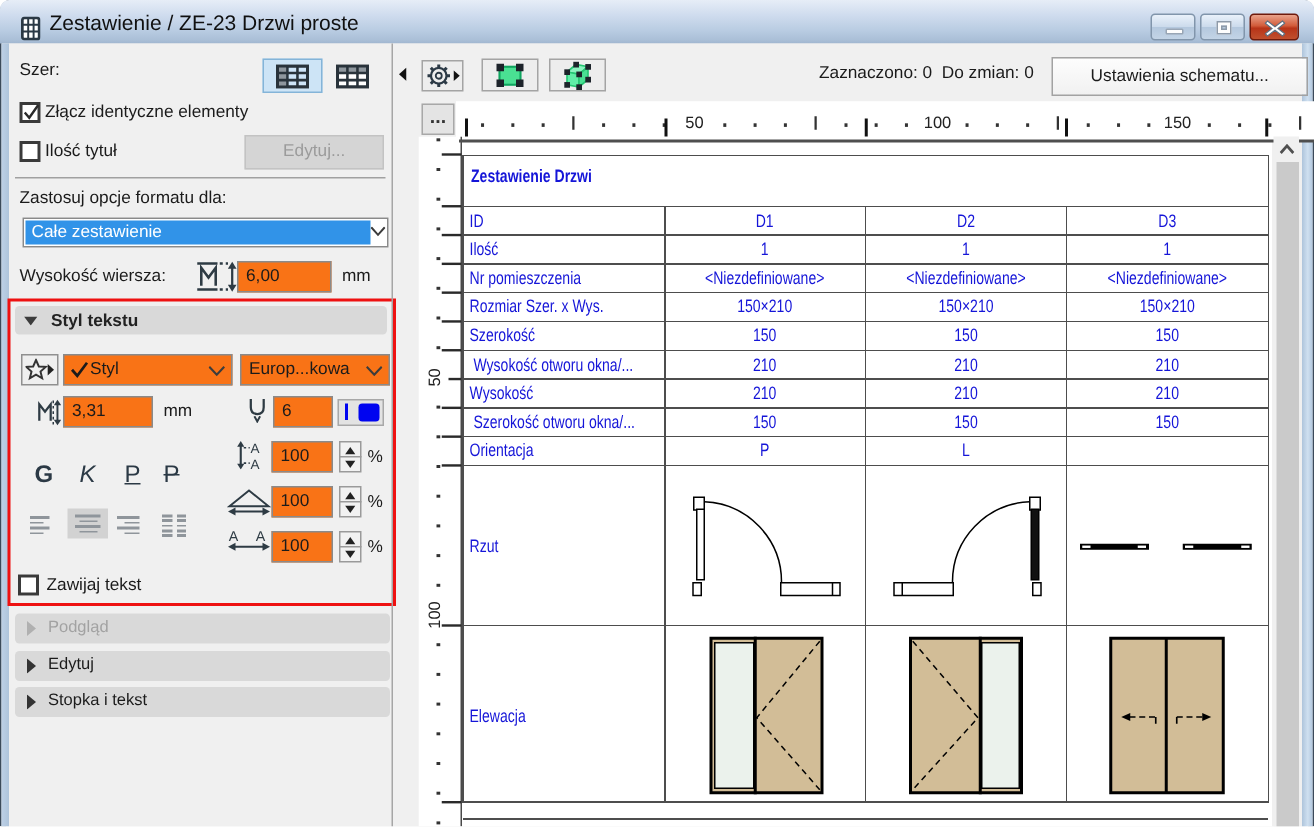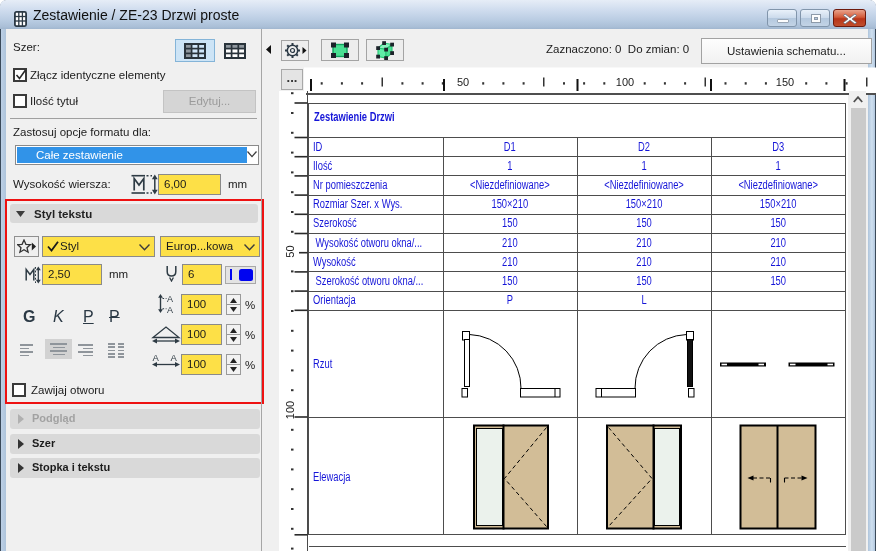--- a/index.html
+++ b/index.html
@@ -5,25 +5,25 @@
 body{position:relative;font-family:"Liberation Sans",sans-serif;color:#1b1b1b;font-size:11.5px}
 .a{position:absolute}
 .win{left:0;top:0;width:876px;height:551px;border-radius:7px 7px 0 0;
  background:#f0f0f0;border:1px solid #3b4a5a;border-bottom:none;overflow:hidden}
 .tbar{left:0;top:0;width:876px;height:29px;border-radius:6px 6px 0 0;
  background:linear-gradient(to bottom,#e6edf7 0%,#cfdcee 35%,#b9cce2 70%,#aabfd7 92%,#a0b6cf 100%);}
 .frameL{left:1px;top:29px;width:5px;height:522px;background:linear-gradient(to right,#bdd0e6,#aec4db)}
 .frameR{left:868px;top:29px;width:7px;height:522px;background:linear-gradient(to left,#b2c7de,#cfe0f0 45%,#aec4db)}
 .content{left:6px;top:29px;width:862px;height:522px;background:#f0f0f0}
 .lbl{white-space:nowrap}
-.inp{background:#fde047;border:1px solid #8a8a8a;color:#1b1b1b;font-size:11.5px;line-height:19px;padding-left:5px;white-space:nowrap}
+.inp{background:#f97316;border:1px solid #8a8a8a;color:#1b1b1b;font-size:11.5px;line-height:19px;padding-left:5px;white-space:nowrap}
 .btn{border:1px solid #a4a4a4;background:#ededed}
 .cb{background:#fff;border:2px solid #3a3a3a}
 .secbar{background:#d9d9d9;border-radius:3px}
-.sechdr{font-weight:bold;font-size:11px}
+.sechdr{font-weight:normal;font-size:11px}
 svg{display:block}
 </style></head><body>
 <div class="a win"></div>
 <div class="a tbar"></div>
 <div class="a frameL"></div>
 <div class="a frameR"></div>
 <div class="a content"></div>
 
 <svg class="a" style="left:14px;top:11px" width="13" height="16" viewBox="0 0 13 16">
  <rect x="0.9" y="0.9" width="11.2" height="14.2" rx="1.5" fill="#fff" stroke="#2b3945" stroke-width="1.8"></rect>
@@ -78,21 +78,21 @@
 <div class="a lbl" style="left:30px;top:69px;line-height:13px">Złącz identyczne elementy</div>
 <div class="a cb" style="left:13px;top:94px;width:14px;height:14px"></div>
 <div class="a lbl" style="left:30px;top:95px;line-height:13px">Ilość tytuł</div>
 <div class="a" style="left:163px;top:90px;width:93px;height:23px;background:#d5d5d5;border:1px solid #c3c3c3;
  color:#9b9b9b;text-align:center;line-height:21px">Edytuj...</div>
 <div class="a" style="left:10px;top:118px;width:247px;height:1px;background:#a0a0a0"></div>
 <div class="a lbl" style="left:13px;top:126px;line-height:13px">Zastosuj opcje formatu dla:</div>
 
 <div class="a" style="left:15px;top:145px;width:244px;height:20px;background:#fff;border:1px solid #8a8a8a"></div>
 <div class="a" style="left:17px;top:147px;width:230px;height:16px;background:#3193e8"></div>
-<div class="a lbl" style="left:36px;top:148px;line-height:14px;color:#fff">Całe zestawienie</div>
+<div class="a lbl" style="left:21px;top:148px;line-height:14px;color:#fff">Całe zestawienie</div>
 <svg class="a" style="left:247px;top:151px" width="10" height="7" viewBox="0 0 10 7">
  <polyline points="0.5,0.5 5,5.6 9.5,0.5" fill="none" stroke="#3c3c3c" stroke-width="1.3"></polyline>
 </svg>
 <div class="a lbl" style="left:13px;top:177px;line-height:14px">Wysokość wiersza:</div>
 <svg class="a" style="left:131px;top:174px" width="27" height="21" viewBox="0 0 27 21">
  <g stroke="#2e3b44" fill="none">
   <line x1="0.5" y1="1.7" x2="14" y2="1.7" stroke-width="1.6"></line>
   <line x1="15.5" y1="1.7" x2="21" y2="1.7" stroke-width="1.6" stroke-dasharray="2,2"></line>
   <line x1="0.5" y1="19" x2="14" y2="19" stroke-width="1.6"></line>
   <line x1="15.5" y1="19" x2="21" y2="19" stroke-width="1.6" stroke-dasharray="2,2"></line>
@@ -131,21 +131,21 @@
 
 <svg class="a" style="left:25px;top:266px" width="16" height="18" viewBox="0 0 16 18">
  <g stroke="#2e3b44" fill="none">
   <path d="M1.2,14.5 V3.5 L5,8.5 L8.8,3.5 V14.5" stroke-width="1.5"></path>
   <line x1="10.5" y1="1" x2="10.5" y2="17" stroke-width="1" stroke-dasharray="1.8,1.8"></line>
   <line x1="13.3" y1="3.5" x2="13.3" y2="14.5" stroke-width="1.3"></line>
  </g>
  <path d="M13.3,0.5 L10.9,4.2 H15.8 Z" fill="#2e3b44"></path>
  <path d="M13.3,17.5 L10.9,13.8 H15.8 Z" fill="#2e3b44"></path>
 </svg>
-<div class="a inp" style="left:42px;top:264px;width:60px;height:21px">2,50</div>
+<div class="a inp" style="left:42px;top:264px;width:60px;height:21px">3,31</div>
 <div class="a lbl" style="left:109px;top:267px;line-height:14px">mm</div>
 <svg class="a" style="left:166px;top:266px" width="11" height="16" viewBox="0 0 11 16">
  <path d="M1.2,0 V5.5 C1.2,8.8 3,10 5.5,10 C8,10 9.8,8.8 9.8,5.5 V0" fill="none" stroke="#2e3b44" stroke-width="1.5"></path>
  <path d="M3.6,11.5 L5.5,15 L7.4,11.5" fill="none" stroke="#2e3b44" stroke-width="1.3"></path>
 </svg>
 <div class="a inp" style="left:182px;top:264px;width:40px;height:21px">6</div>
 <div class="a" style="left:225px;top:265.5px;width:31px;height:18px;background:#e3e3e3;border:1px solid #a8a8a8"></div>
 <div class="a" style="left:230px;top:269px;width:2px;height:11px;background:#0004f0"></div>
 <div class="a" style="left:238.5px;top:268.5px;width:14px;height:12px;background:#0004f0;border-radius:2.5px"></div>
 
@@ -226,39 +226,39 @@
 <div class="a" style="left:118px;top:343.0px;width:6px;height:1.7px;background:#8f959b"></div>
 <div class="a" style="left:108px;top:346.3px;width:7px;height:1.7px;background:#8f959b"></div>
 <div class="a" style="left:118px;top:346.3px;width:6px;height:1.7px;background:#8f959b"></div>
 <div class="a" style="left:108px;top:349.6px;width:7px;height:1.7px;background:#8f959b"></div>
 <div class="a" style="left:118px;top:349.6px;width:6px;height:1.7px;background:#8f959b"></div>
 <div class="a" style="left:108px;top:352.9px;width:7px;height:1.7px;background:#8f959b"></div>
 <div class="a" style="left:118px;top:352.9px;width:6px;height:1.7px;background:#8f959b"></div>
 <div class="a" style="left:108px;top:356.2px;width:7px;height:1.7px;background:#8f959b"></div>
 <div class="a" style="left:118px;top:356.2px;width:6px;height:1.7px;background:#8f959b"></div>
 <div class="a cb" style="left:12px;top:383px;width:14px;height:14px"></div>
-<div class="a lbl" style="left:31px;top:383px;line-height:14px">Zawijaj otworu</div>
+<div class="a lbl" style="left:31px;top:383px;line-height:14px">Zawijaj tekst</div>
 
 <div class="a secbar" style="left:10px;top:409px;width:250px;height:20px"></div>
 <svg class="a" style="left:18px;top:414px" width="6" height="10" viewBox="0 0 6 10">
     <path d="M0,0 V10 L6,5 Z" fill="#b0b0b0"></path>
   </svg>
 <div class="a sechdr" style="left:32px;top:412px;color:#a2a2a2">Podgląd</div>
 
 <div class="a secbar" style="left:10px;top:434px;width:250px;height:20px"></div>
 <svg class="a" style="left:18px;top:439px" width="6" height="10" viewBox="0 0 6 10">
     <path d="M0,0 V10 L6,5 Z" fill="#333"></path>
   </svg>
-<div class="a sechdr" style="left:32px;top:437px;color:#1b1b1b">Szer</div>
+<div class="a sechdr" style="left:32px;top:437px;color:#1b1b1b">Edytuj</div>
 
 <div class="a secbar" style="left:10px;top:458px;width:250px;height:20px"></div>
 <svg class="a" style="left:18px;top:463px" width="6" height="10" viewBox="0 0 6 10">
     <path d="M0,0 V10 L6,5 Z" fill="#333"></path>
   </svg>
-<div class="a sechdr" style="left:32px;top:461px;color:#1b1b1b">Stopka i tekstu</div>
+<div class="a sechdr" style="left:32px;top:461px;color:#1b1b1b">Stopka i tekst</div>
 
 <div class="a" style="left:261px;top:29px;width:1px;height:522px;background:#a6a6a6"></div>
 <svg class="a" style="left:266px;top:45px" width="5" height="9" viewBox="0 0 5 9">
     <path d="M5,0 V9 L0,4.5 Z" fill="#111"></path>
   </svg>
 
 <div class="a btn" style="left:281px;top:40px;width:28px;height:21px"></div>
 <svg class="a" style="left:284px;top:42px" width="23" height="17" viewBox="0 0 23 17">
  <g stroke="#2b3945" fill="none">
   <circle cx="8.5" cy="8.5" r="5.2" stroke-width="1.5"></circle>

